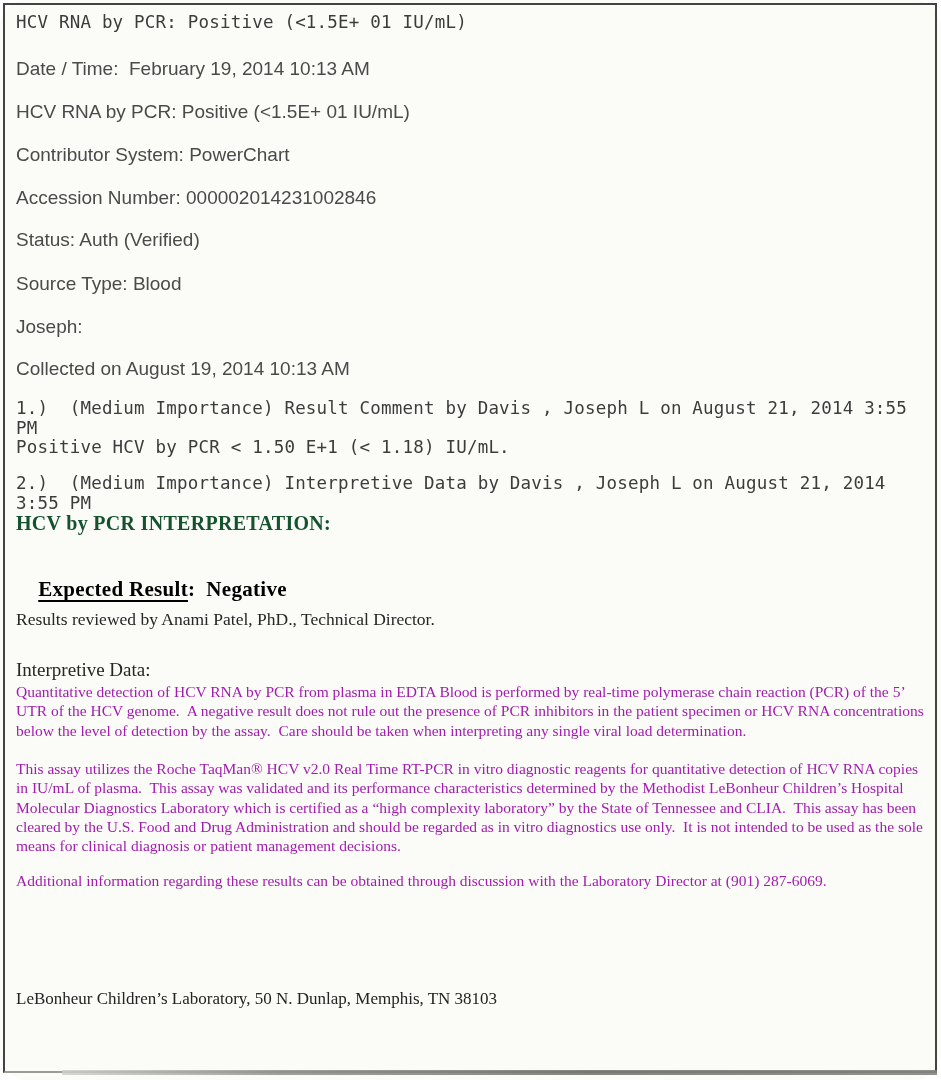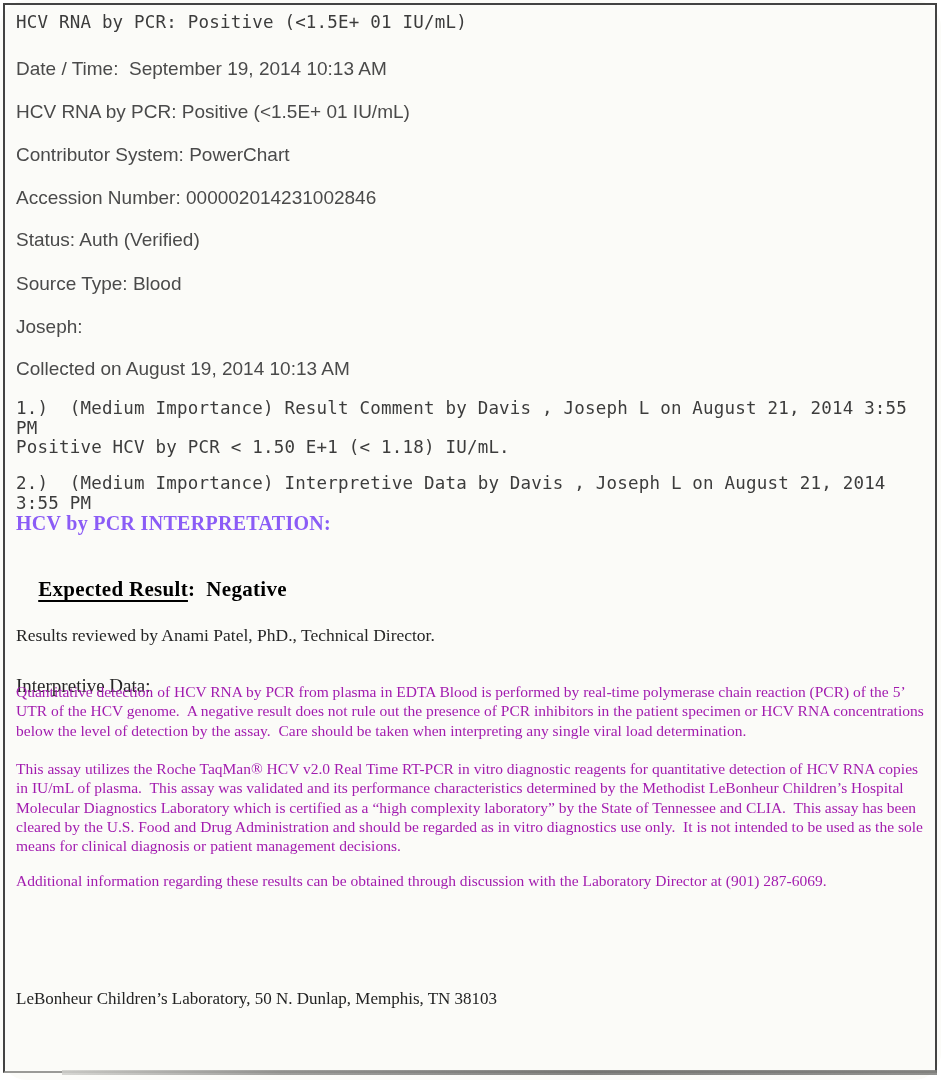--- a/index.html
+++ b/index.html
@@ -34,38 +34,38 @@
   }
   .mono-block{
     position:absolute;left:16px;width:916px;
     font-family:"DejaVu Sans Mono",monospace;
     font-size:17.5px;line-height:19.5px;color:#3c3c3c;
     white-space:pre-wrap;letter-spacing:.2px;
   }
   .heading1{
     position:absolute;left:16px;
     font-family:"Liberation Serif","DejaVu Serif",serif;
-    font-weight:bold;font-size:20px;color:#8b5cf6;
+    font-weight:bold;font-size:20px;color:#14532d;
     line-height:1.2;letter-spacing:.3px;white-space:pre;
   }
   .expected{
     position:absolute;left:16px;
     font-family:"Liberation Serif","DejaVu Serif",serif;
     font-weight:bold;font-size:21px;color:#000000;
     line-height:1;white-space:pre;letter-spacing:.3px;
   }
   .er-underline{
     text-decoration:underline;
     text-decoration-thickness:2px;
     text-underline-offset:4px;
   }
   .serif-line{
     position:absolute;left:16px;
     font-family:"Liberation Serif","DejaVu Serif",serif;
-    color:#262626;line-height:1;white-space:pre;margin-top:16px;
+    color:#262626;line-height:1;white-space:pre;
   }
   .para{
     position:absolute;left:16px;width:916px;
     font-family:"Liberation Serif","DejaVu Serif",serif;
     font-size:15.5px;line-height:19.3px;color:#a21caf;
     white-space:pre-wrap;
   }
   .footer-block{
     position:absolute;left:16px;
     font-family:"Liberation Serif","DejaVu Serif",serif;
@@ -75,21 +75,21 @@
 </head>
 <body>
 
 <div class="scan">
 
   <div class="page-border"></div>
   <div class="bottom-edge-shadow"></div>
 
   <div class="line mono" style="top:14px">HCV RNA by PCR: Positive (&lt;1.5E+ 01 IU/mL)</div>
 
-  <div class="line sans" style="top:59px">Date / Time:  September 19, 2014 10:13 AM</div>
+  <div class="line sans" style="top:59px">Date / Time:  February 19, 2014 10:13 AM</div>
 
   <div class="line sans" style="top:102px">HCV RNA by PCR: Positive (&lt;1.5E+ 01 IU/mL)</div>
 
   <div class="line sans" style="top:145px">Contributor System: PowerChart</div>
 
   <div class="line sans" style="top:188px">Accession Number: 000002014231002846</div>
 
   <div class="line sans" style="top:230px">Status: Auth (Verified)</div>
 
   <div class="line sans" style="top:274px">Source Type: Blood</div>

